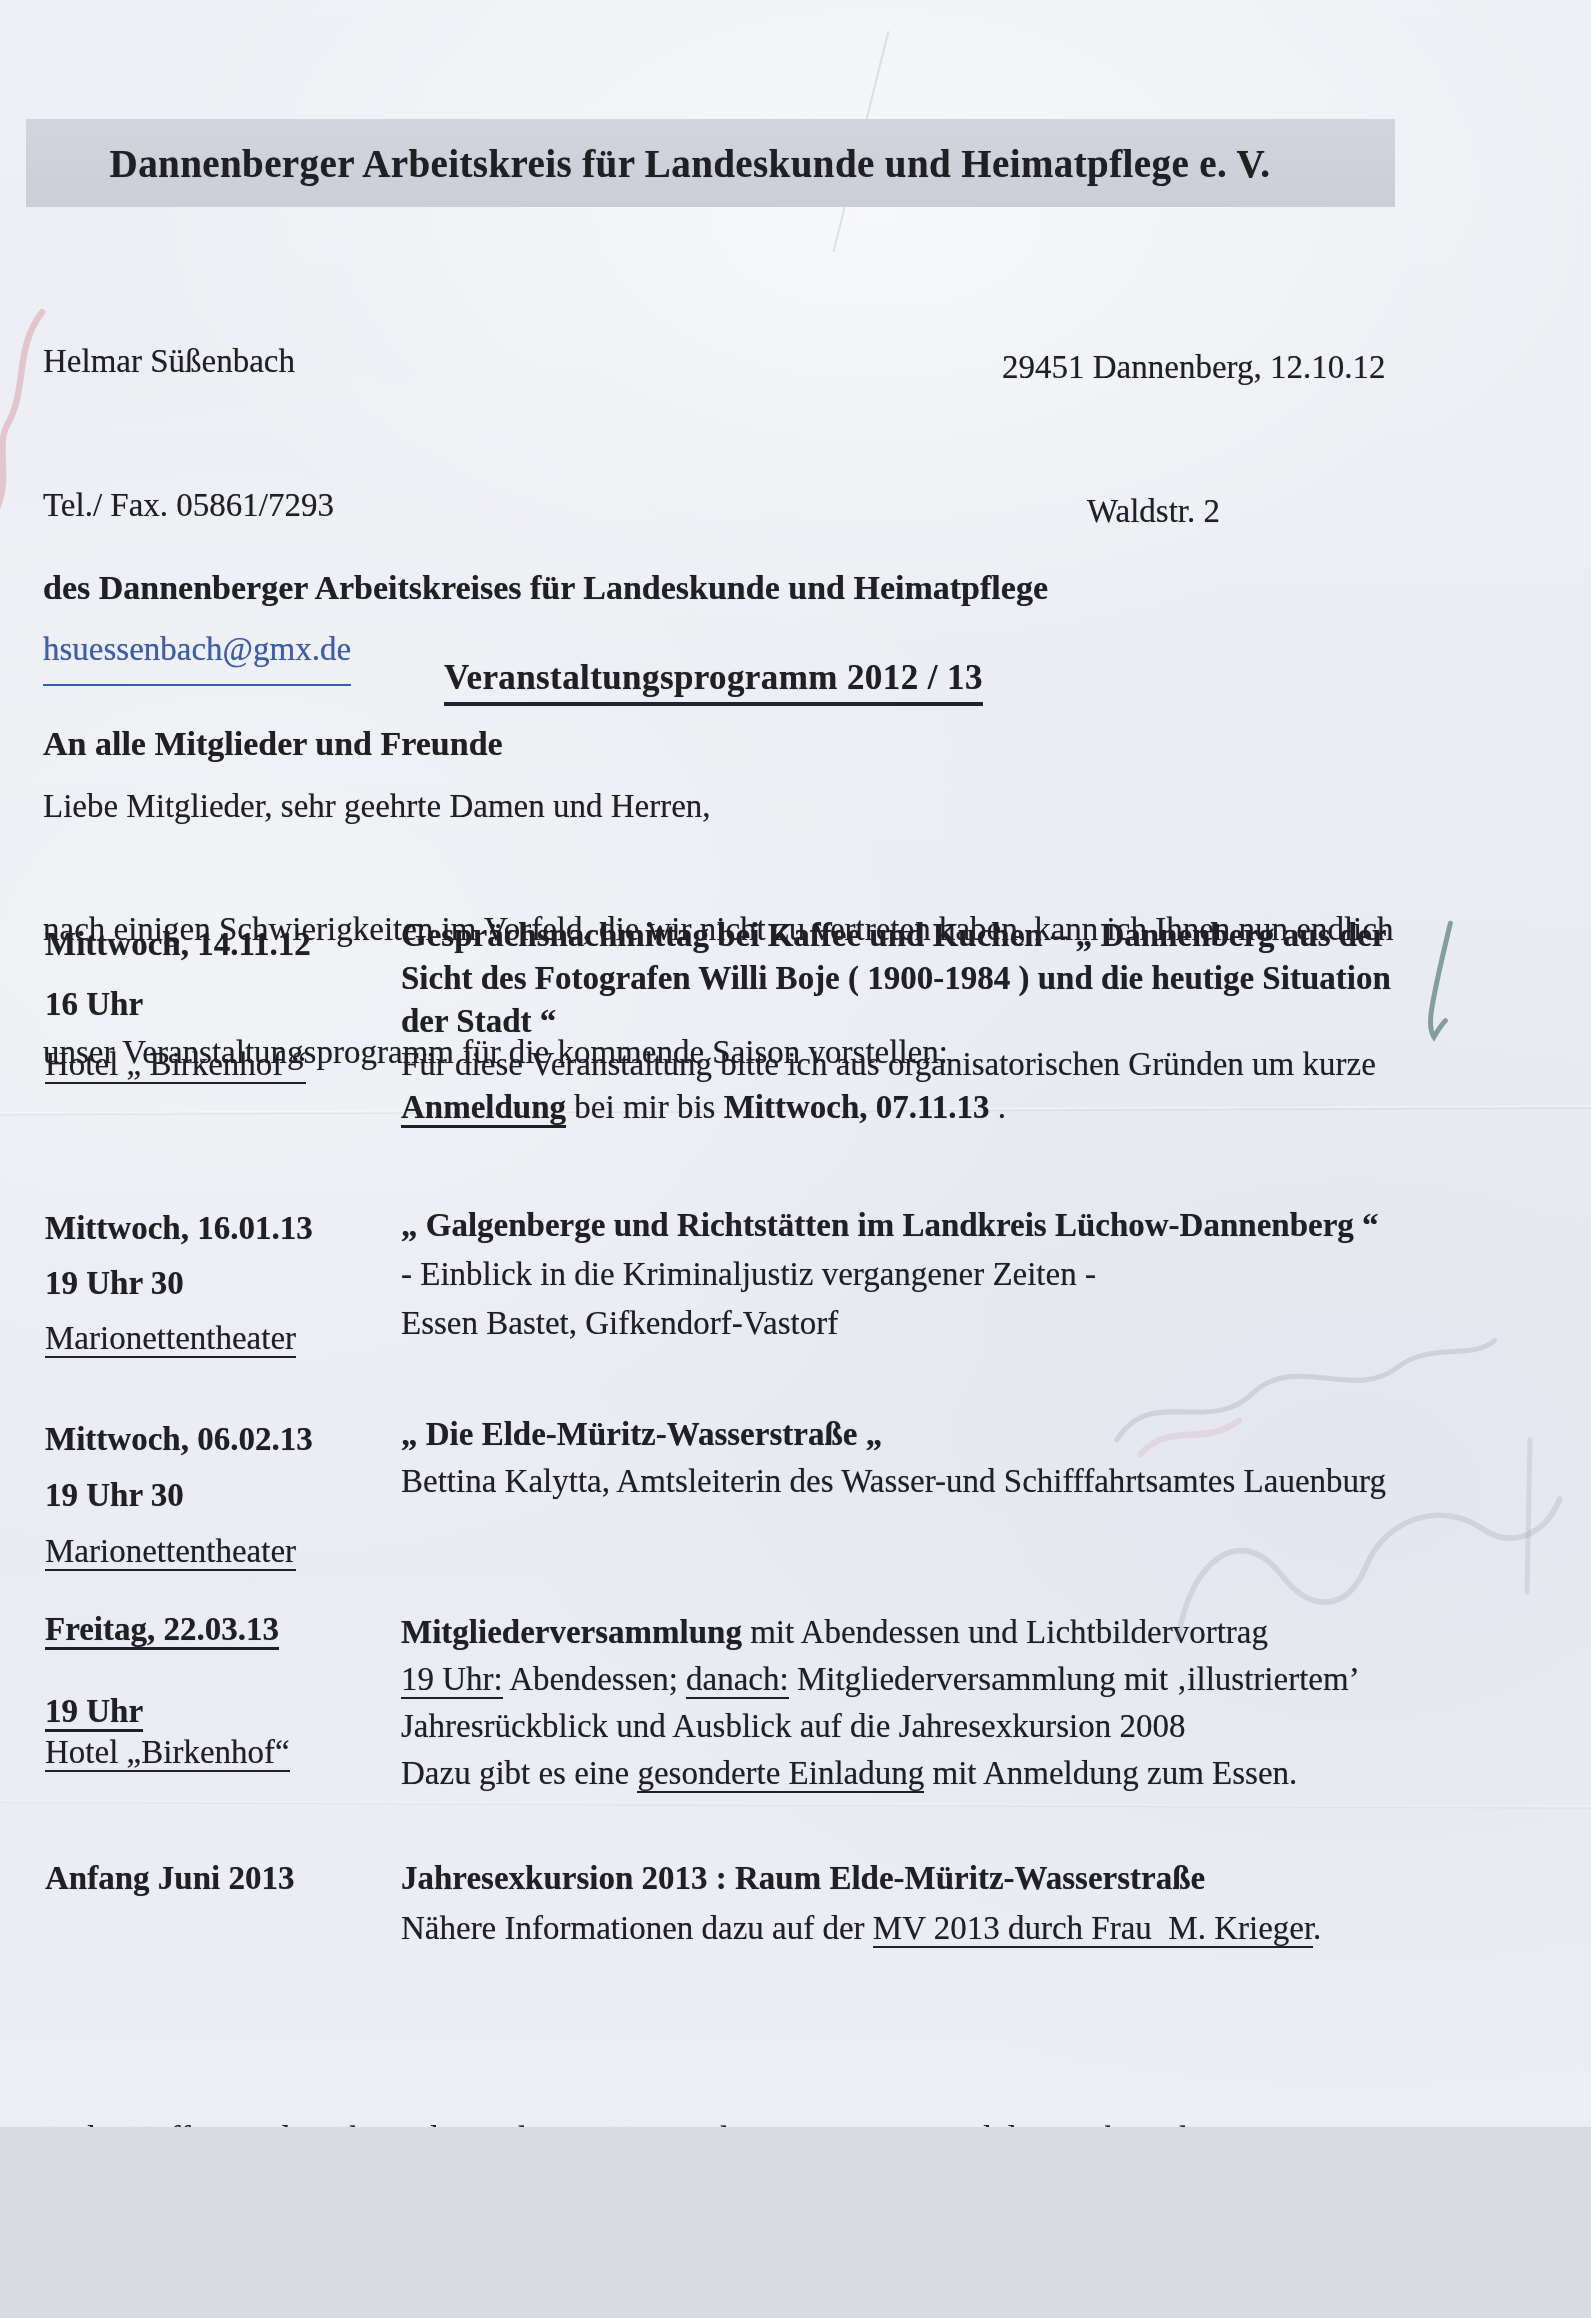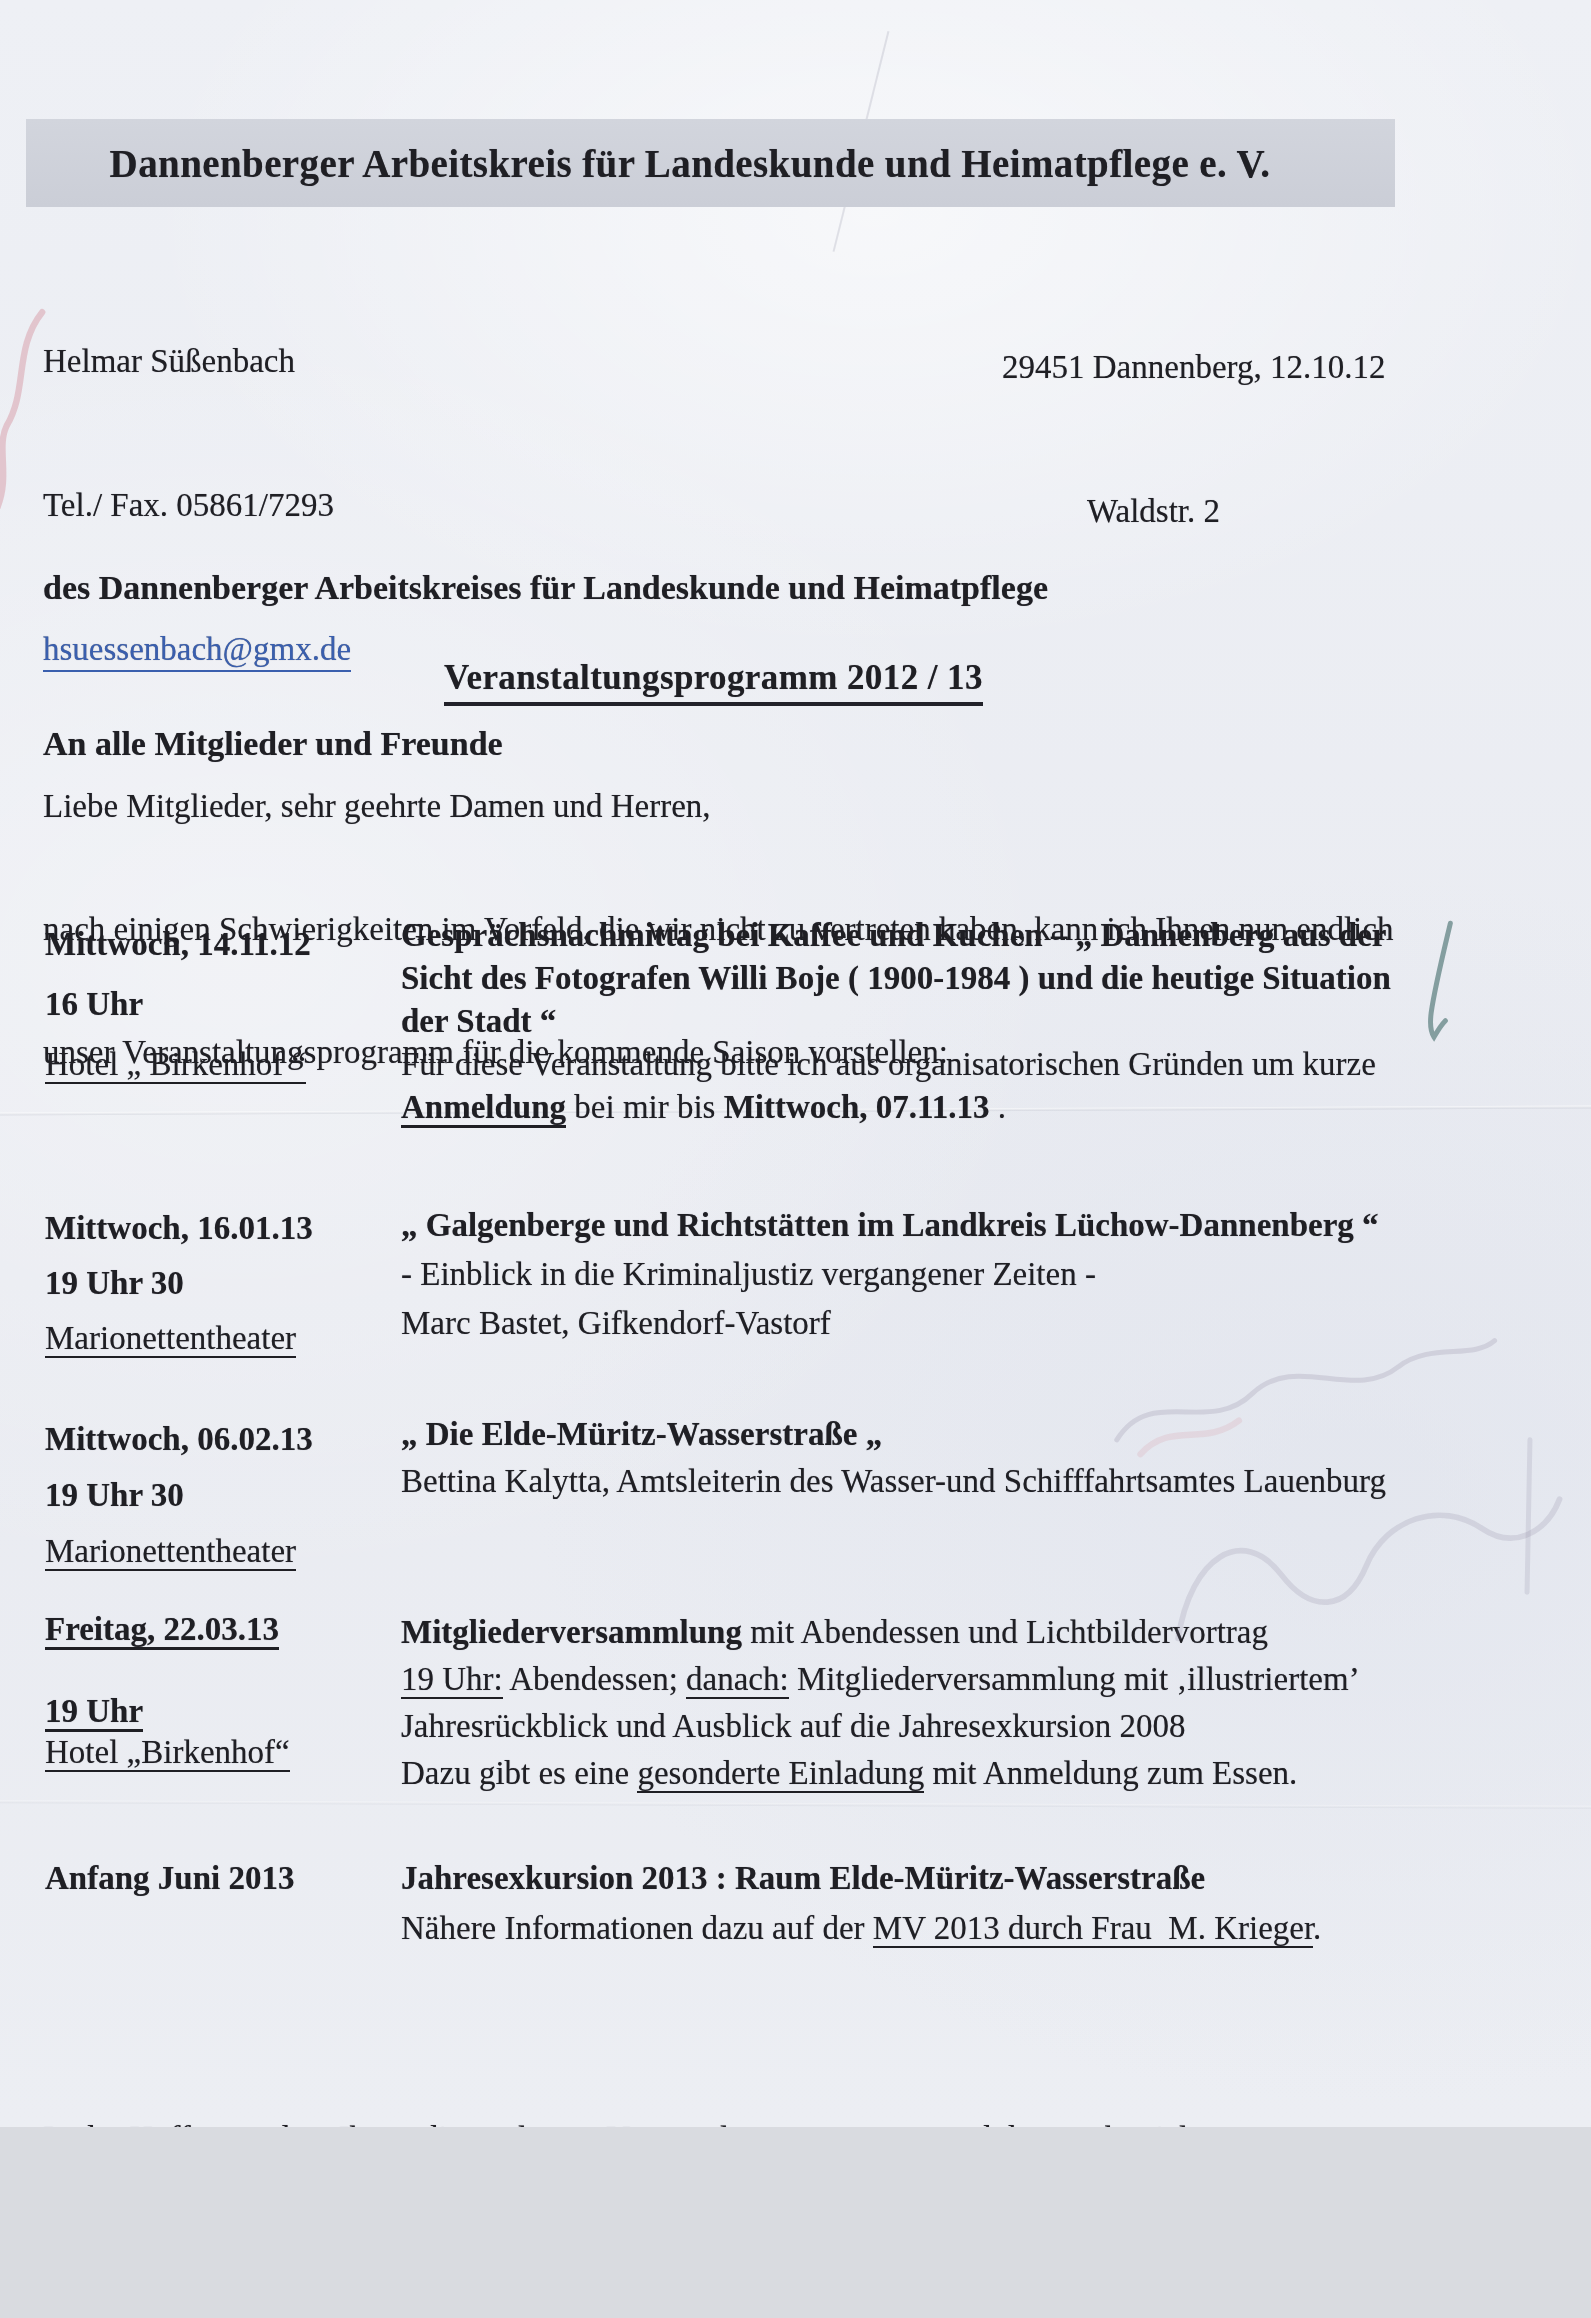--- a/index.html
+++ b/index.html
@@ -16,21 +16,21 @@
   .soft{text-shadow:0 0 0.7px rgba(30,30,40,.55);}
 
   .header-band{
     position:absolute;left:25.6px;top:119px;width:1369px;height:88px;
     background:linear-gradient(#d2d5dd,#cbced7);
     display:flex;align-items:center;
   }
   .header-band .title{font-size:39px;font-weight:700;padding-left:84px;letter-spacing:0.4px;}
 
   .contact{left:43px;top:241px;font-size:33px;line-height:48px;}
-  .email-link{color:#3a5fae;text-decoration:none;border-bottom:2.8px solid #3a5fae;padding-bottom:3px;}
+  .email-link{color:#3a5fae;text-decoration:none;border-bottom:2.8px solid #3a5fae;padding-bottom:17px;}
   .dateblock{left:1002px;top:247px;font-size:33px;line-height:48px;}
   .dateblock .l2{padding-left:85px;}
 
   .recipient{left:43px;top:458px;font-size:34px;font-weight:700;line-height:52px;}
 
   .progtitle{left:409px;top:618px;font-size:35px;font-weight:700;}
   .progtitle .inner{border-bottom:4.3px solid #22222a;padding-bottom:5px;letter-spacing:0.4px;}
 
   .intro{left:43px;top:704px;font-size:33px;line-height:41px;}
   .closing{left:43px;top:2028px;font-size:33px;line-height:44px;}
@@ -131,21 +131,21 @@
 
   <div class="event ev2 soft">
     <div class="ev-left">
       <div class="line"><span class="seg b">Mittwoch, 16.01.13</span></div>
       <div class="line"><span class="seg b">19 Uhr 30</span></div>
       <div class="line"><span class="seg u">Marionettentheater</span></div>
     </div>
     <div class="ev-right">
       <div class="line"><span class="seg b">„ Galgenberge und Richtstätten im Landkreis Lüchow-Dannenberg “</span></div>
       <div class="line"><span class="seg">- Einblick in die Kriminaljustiz vergangener Zeiten -</span></div>
-      <div class="line"><span class="seg">Marc Bastet, Gifkendorf-Vastorf</span></div>
+      <div class="line"><span class="seg">Essen Bastet, Gifkendorf-Vastorf</span></div>
     </div>
   </div>
 
   <div class="event ev3 soft">
     <div class="ev-left">
       <div class="line"><span class="seg b">Mittwoch, 06.02.13</span></div>
       <div class="line"><span class="seg b">19 Uhr 30</span></div>
       <div class="line"><span class="seg u">Marionettentheater</span></div>
     </div>
     <div class="ev-right">

